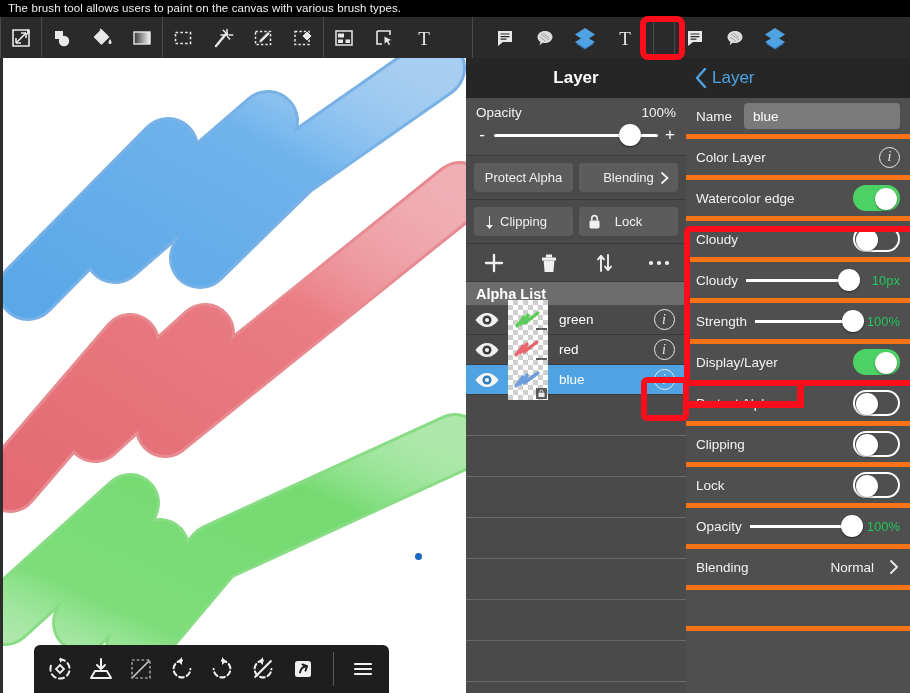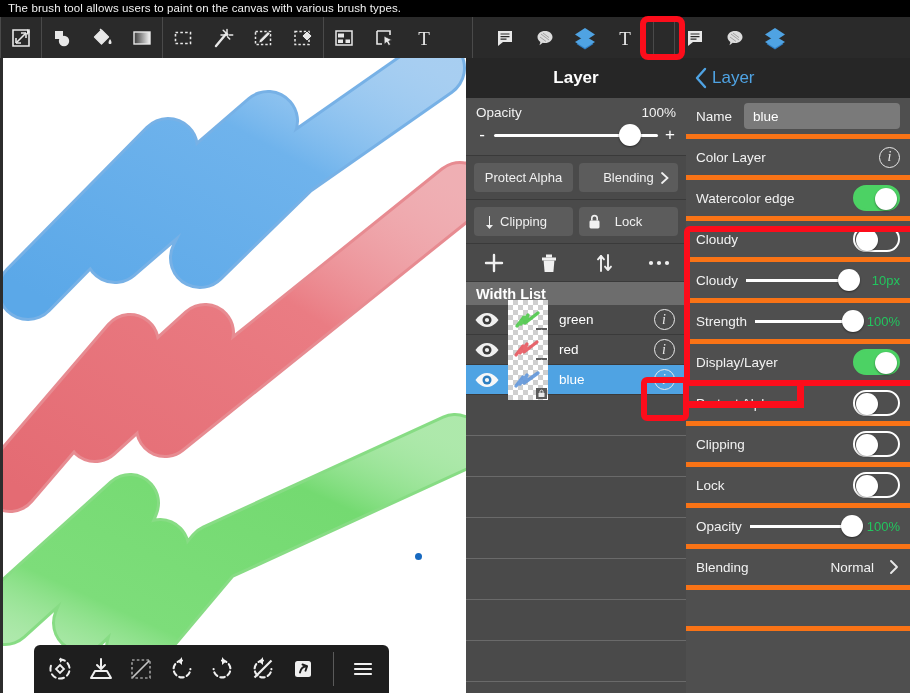--- a/index.html
+++ b/index.html
@@ -632,21 +632,21 @@
       </div>
       <div class="lp-tool">
         <svg width="24" height="10" viewBox="0 0 24 10">
           <circle cx="4" cy="5" r="2.1" fill="#f0f0f0"></circle>
           <circle cx="12" cy="5" r="2.1" fill="#f0f0f0"></circle>
           <circle cx="20" cy="5" r="2.1" fill="#f0f0f0"></circle>
         </svg>
       </div>
     </div>
 
-    <div class="lp-listhdr">Width List</div>
+    <div class="lp-listhdr">Alpha List</div>
 
     <div class="layer-row">
       <div class="lr-eye">
         <svg width="26" height="18" viewBox="0 0 26 18">
           <path d="M13 2 C20 2 24.5 9 24.5 9 C24.5 9 20 16 13 16 C6 16 1.5 9 1.5 9 C1.5 9 6 2 13 2 z" fill="#f0f0f0"></path>
           <circle cx="13" cy="9" r="4.5" fill="#3a3a3a"></circle>
           <circle cx="13" cy="9" r="2.1" fill="#f0f0f0"></circle>
         </svg>
       </div>
       <div class="lr-thumb">

